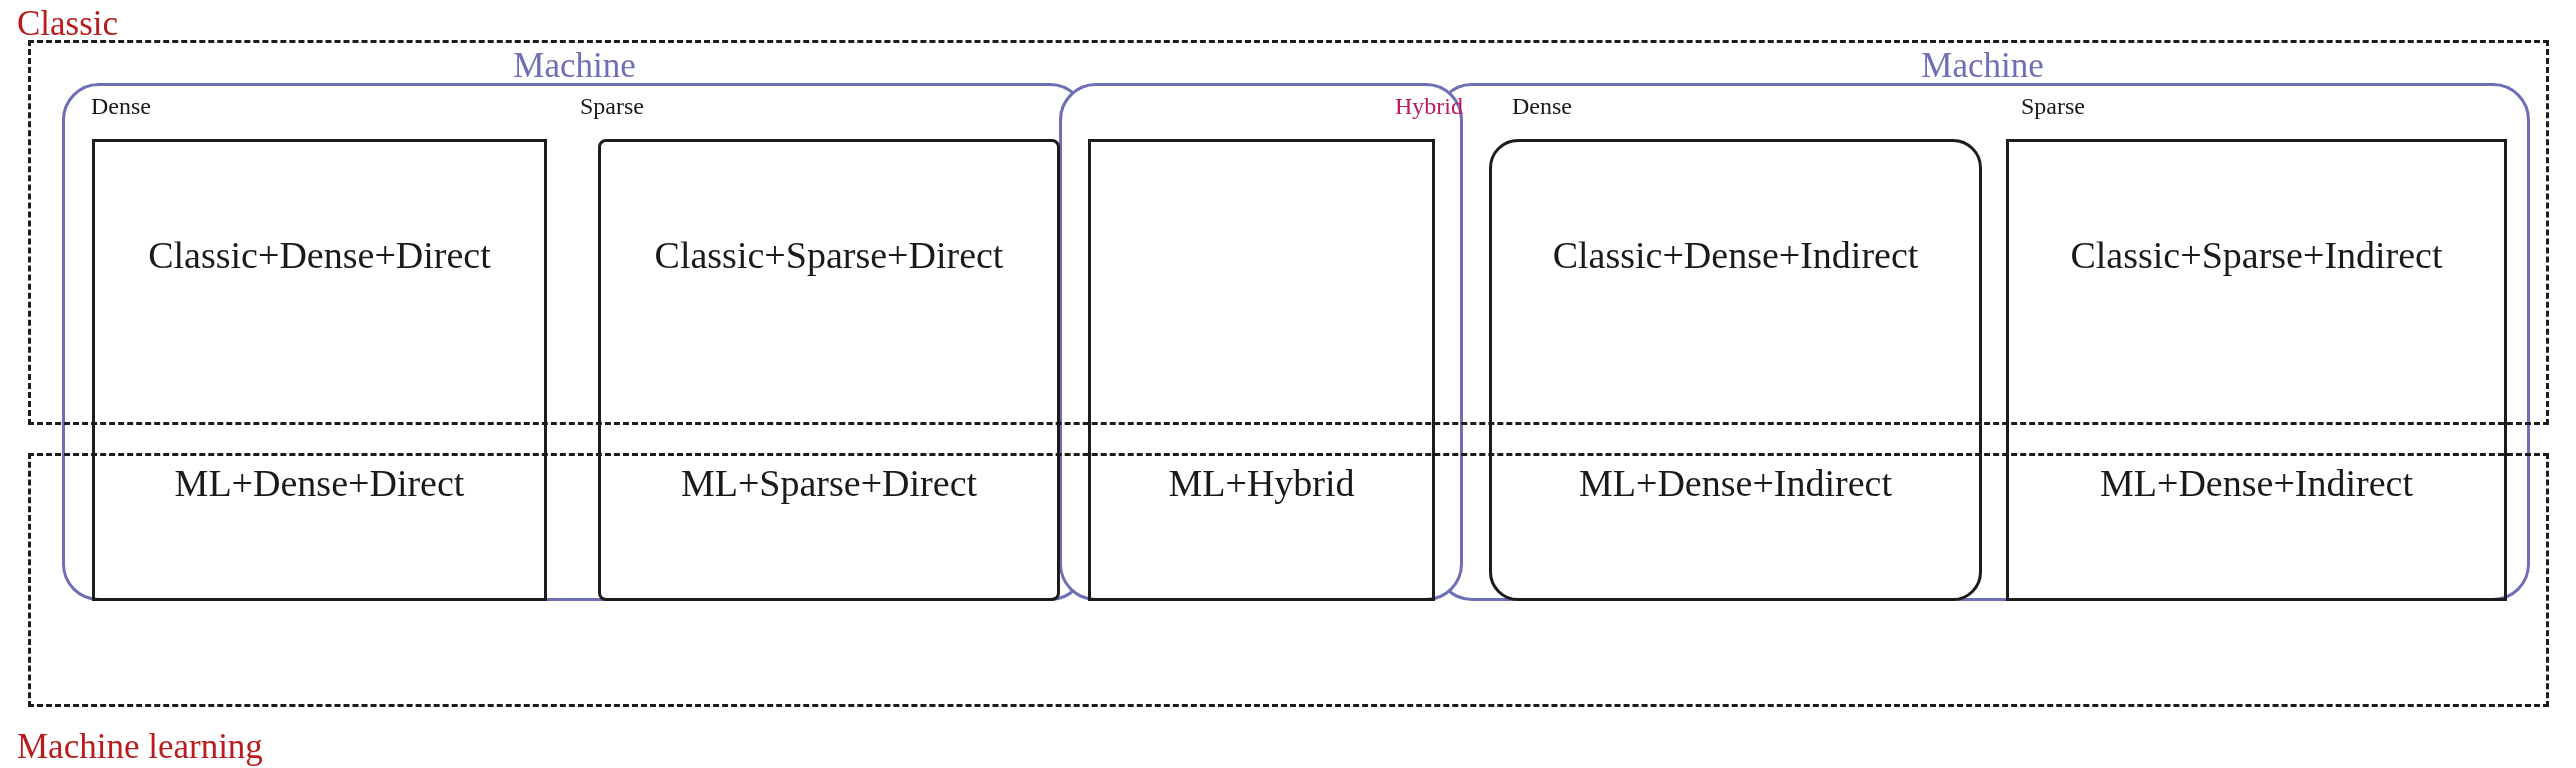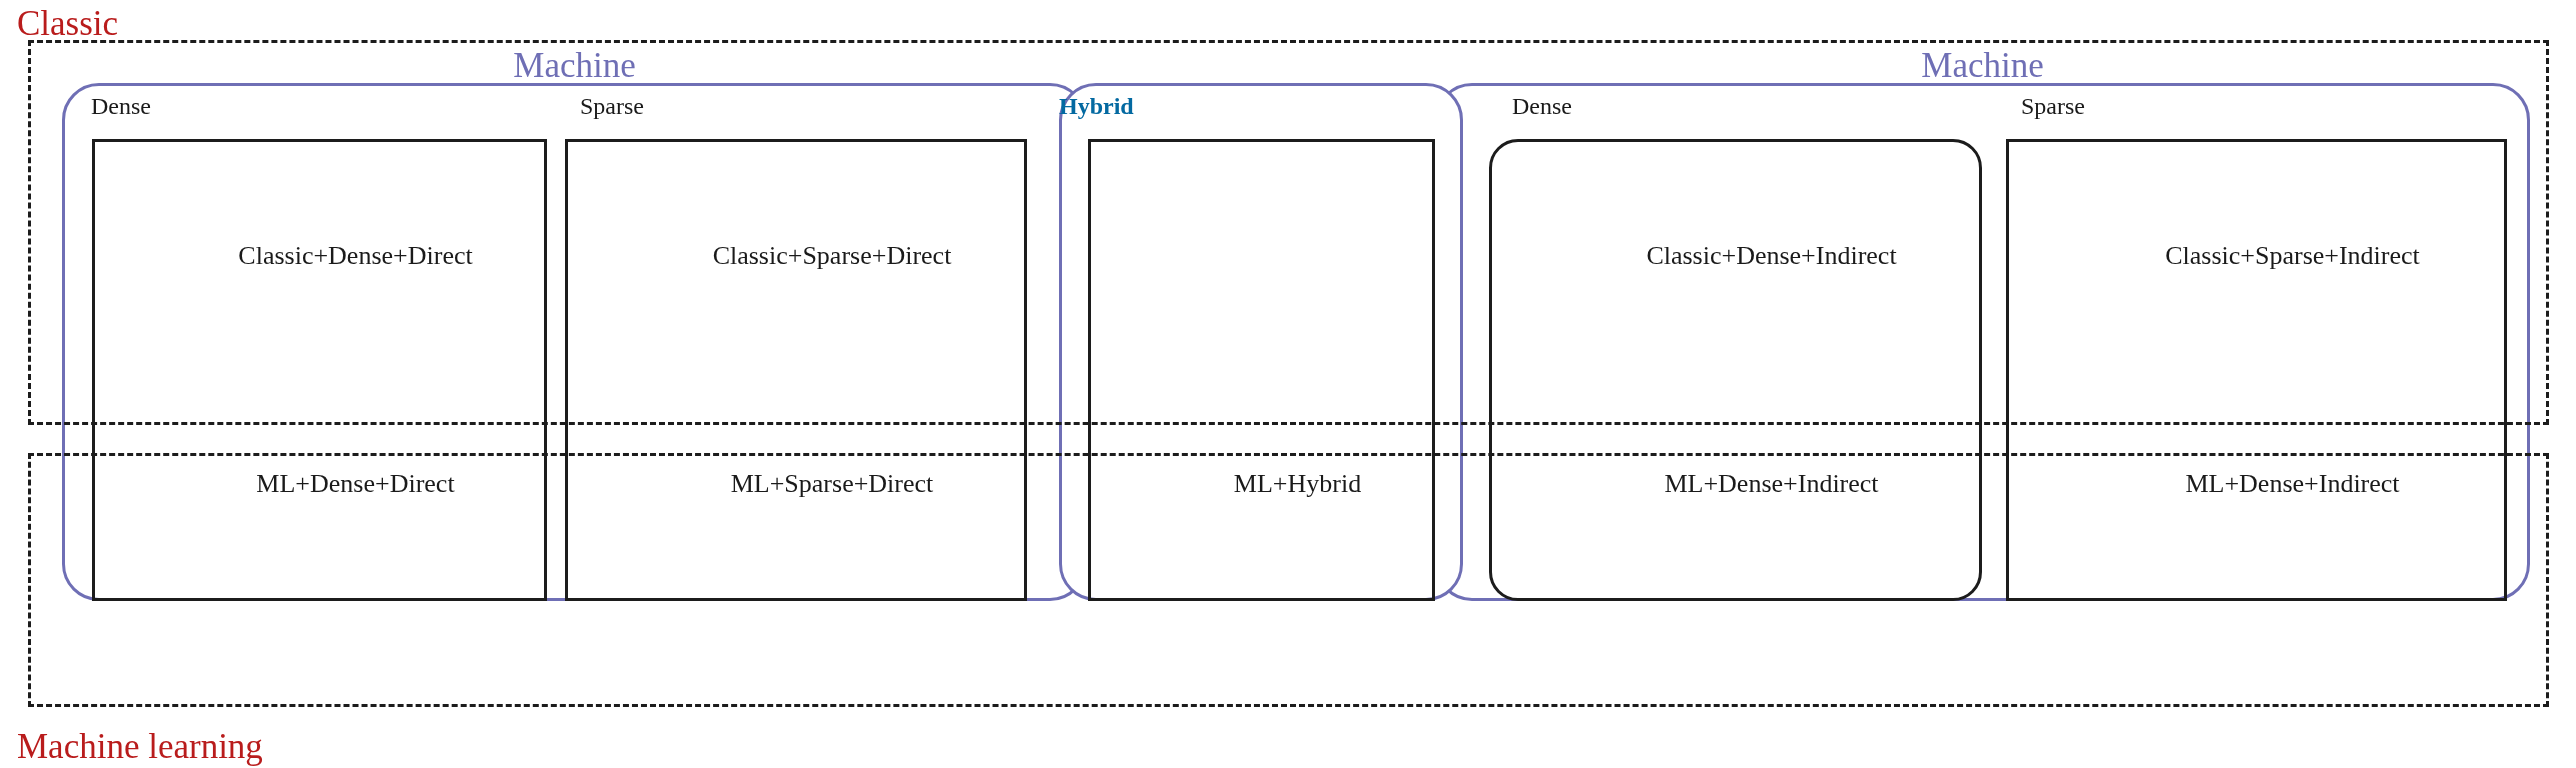--- a/index.html
+++ b/index.html
@@ -72,57 +72,56 @@
 
   
   .col-header {
     position: absolute;
     font-size: 24px;
     line-height: 1;
     color: #1a1a1a;
     white-space: nowrap;
     z-index: 5;
   }
-  .col-header.purple { color: #0369a1; text-align: left; font-weight: bold; }
+  .col-header.purple { color: #be185d; text-align: right; }
 
   #hdr-d-dense    { left: 91px;  top: 94px; }
   #hdr-d-sparse   { left: 580px;  top: 94px; }
   #hdr-hybrid     { left: 1059px; top: 94px; width: 404px; }
   #hdr-i-dense    { left: 1512px; top: 94px; }
   #hdr-i-sparse   { left: 2021px; top: 94px; }
 
   
   .cell-col {
     position: absolute;
     border: 3.9px solid #1c1c1c;
     box-sizing: border-box;
     background: transparent;
     z-index: 5;
   }
   #col-d-dense  { left: 92px;  top: 139px; width: 455px;  height: 462px; }
-  #col-d-sparse { left: 565px;  top: 139px; width: 462px;  height: 462px; }
+  #col-d-sparse { left: 598px;  top: 139px; width: 462px;  height: 462px; border-radius: 8px; }
   #col-hybrid   { left: 1088px; top: 139px; width: 347px;  height: 462px; }
   #col-i-dense  { left: 1489px; top: 139px; width: 493px;  height: 462px; border-radius: 29px; }
   #col-i-sparse { left: 2006px; top: 139px; width: 501px;  height: 462px; }
 
   .cell {
     position: absolute;
     left: 0;
     width: 100%;
     height: 50%;
     display: flex;
     align-items: center;
     justify-content: center;
-    font-size: 26px;
+    font-size: 38px;
     line-height: 1.1;
     color: #1a1a1a;
     white-space: nowrap;
     padding: 0 4.6px;
     box-sizing: border-box;
-    margin-left: 36px;
   }
   .cell.top    { top: 0; }
   .cell.bottom { top: 50%; }
 
   
   .dashed-band { z-index: 6; pointer-events: none; }
 </style>
 </head>
 <body>
 

